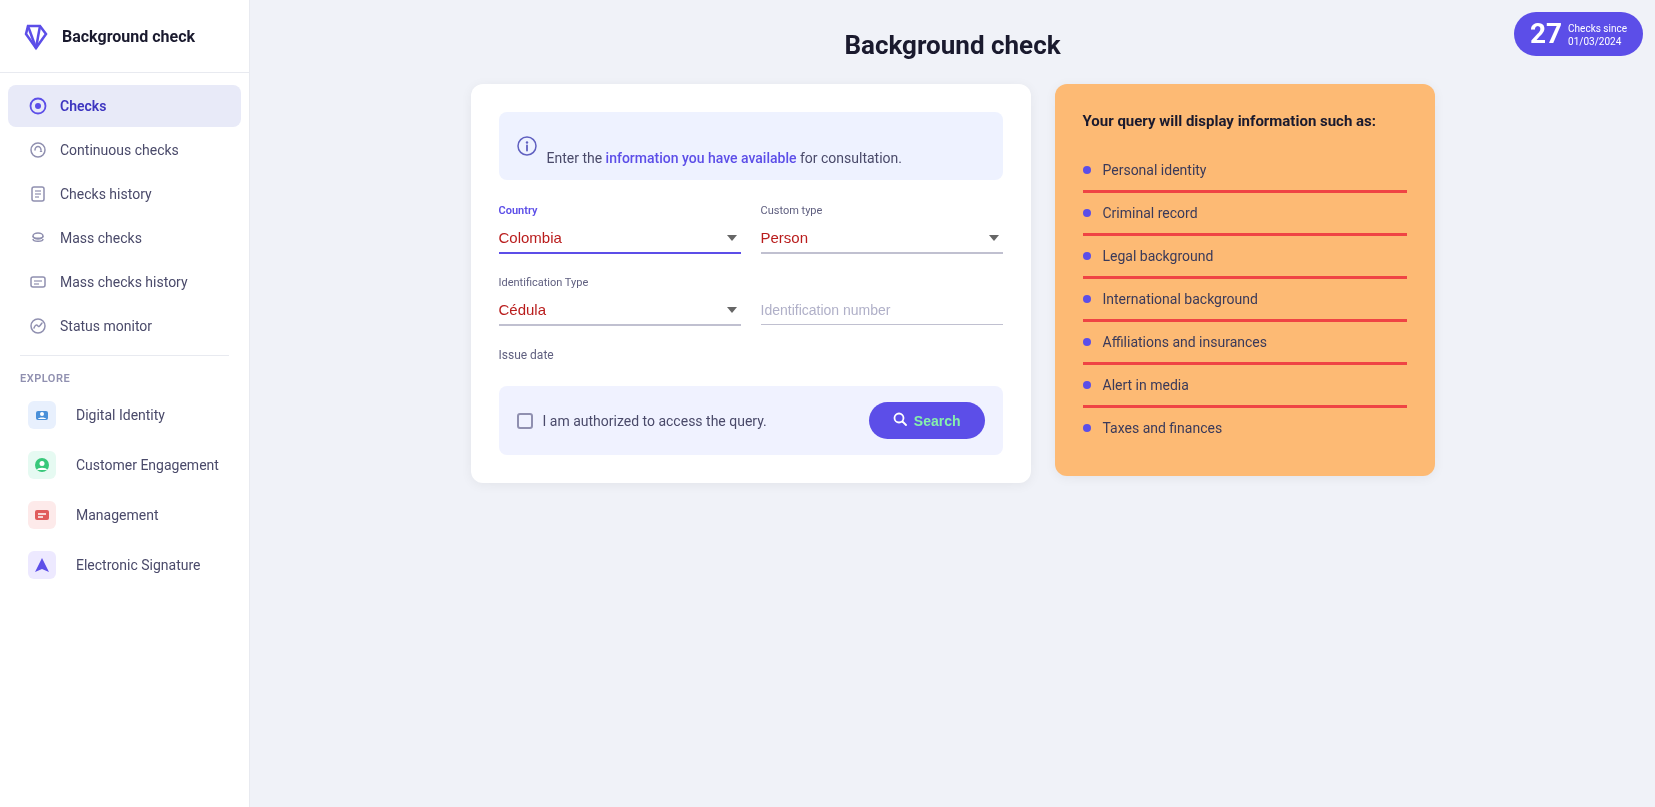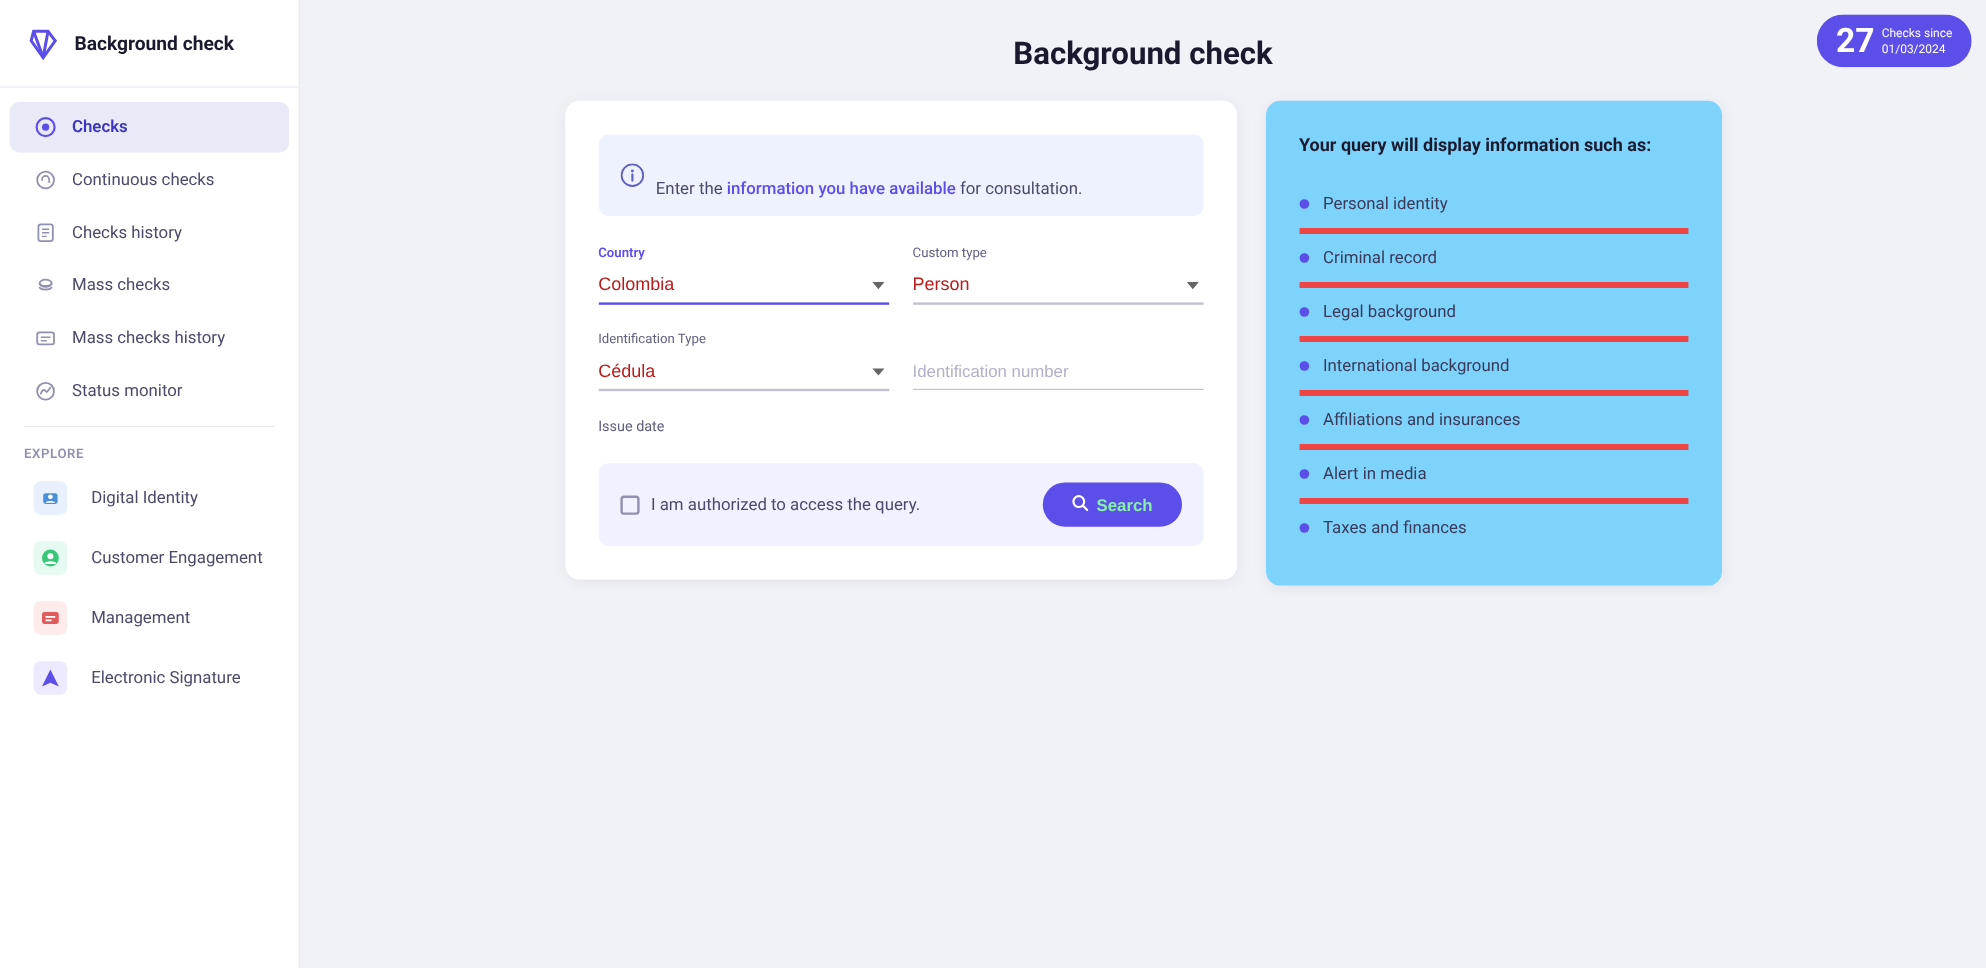--- a/index.html
+++ b/index.html
@@ -280,21 +280,21 @@
       font-weight: 600;
       cursor: pointer;
       display: flex;
       align-items: center;
       gap: 7px;
       white-space: nowrap;
     }
 
     
     .info-panel {
-      background: #7dd3fc;
+      background: #fdba74;
       border-radius: 12px;
       padding: 28px;
       width: 380px;
       box-shadow: 0 2px 12px rgba(0,0,0,0.06);
     }
     .info-panel-title {
       font-size: 15px;
       font-weight: 700;
       color: #1a1a2e;
       margin-bottom: 20px;
@@ -302,21 +302,21 @@
     .info-list {
       list-style: none;
     }
     .info-list-item {
       display: flex;
       align-items: center;
       gap: 12px;
       padding: 12px 0;
       font-size: 14px;
       color: #3a3a5a;
-      border-bottom: 5px solid #ef4444;
+      border-bottom: 3px solid #ef4444;
     }
     .info-list-item:last-child {
       border-bottom: none;
     }
     .info-dot {
       width: 8px;
       height: 8px;
       border-radius: 50%;
       background: #5c4ee8;
       flex-shrink: 0;

